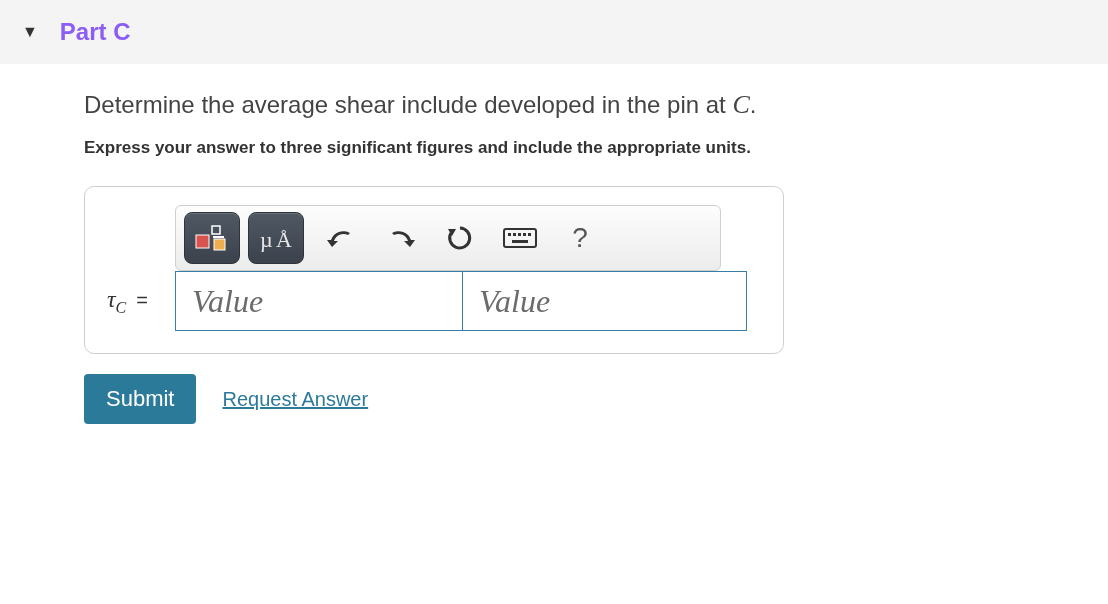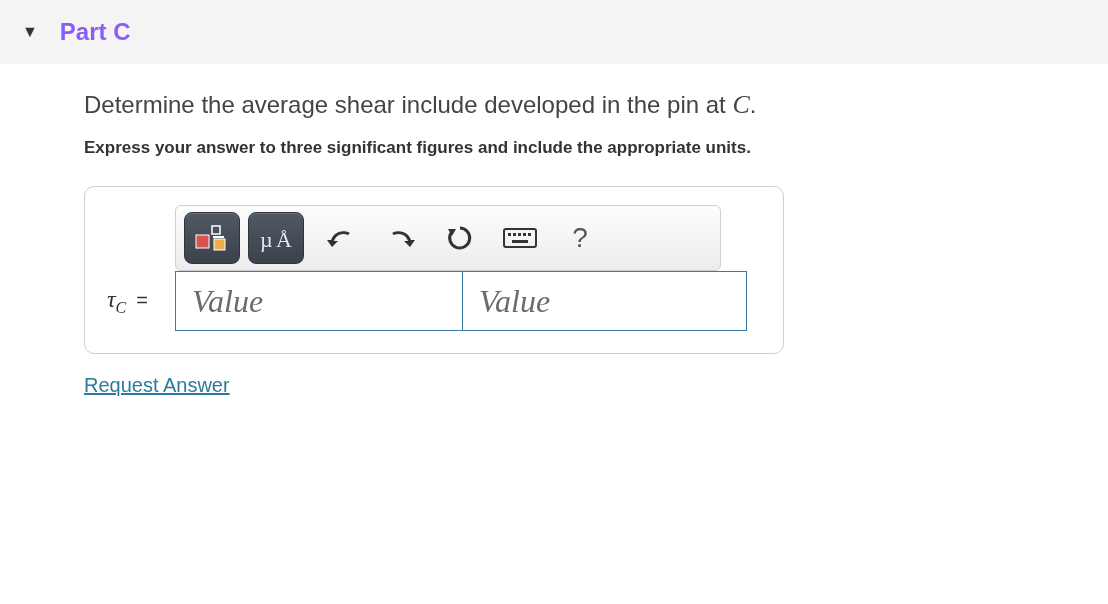--- a/index.html
+++ b/index.html
@@ -234,16 +234,17 @@
         <span>Value</span>
       </div>
       <div class="field units-field">
         <span>Value</span>
       </div>
     </div>
 
   </div>
 
   <div class="actions">
+    <button class="submit-btn">Submit</button>
     <a href="#" class="request-link">Request Answer</a>
   </div>
 
 </div>
 
 </body></html>

